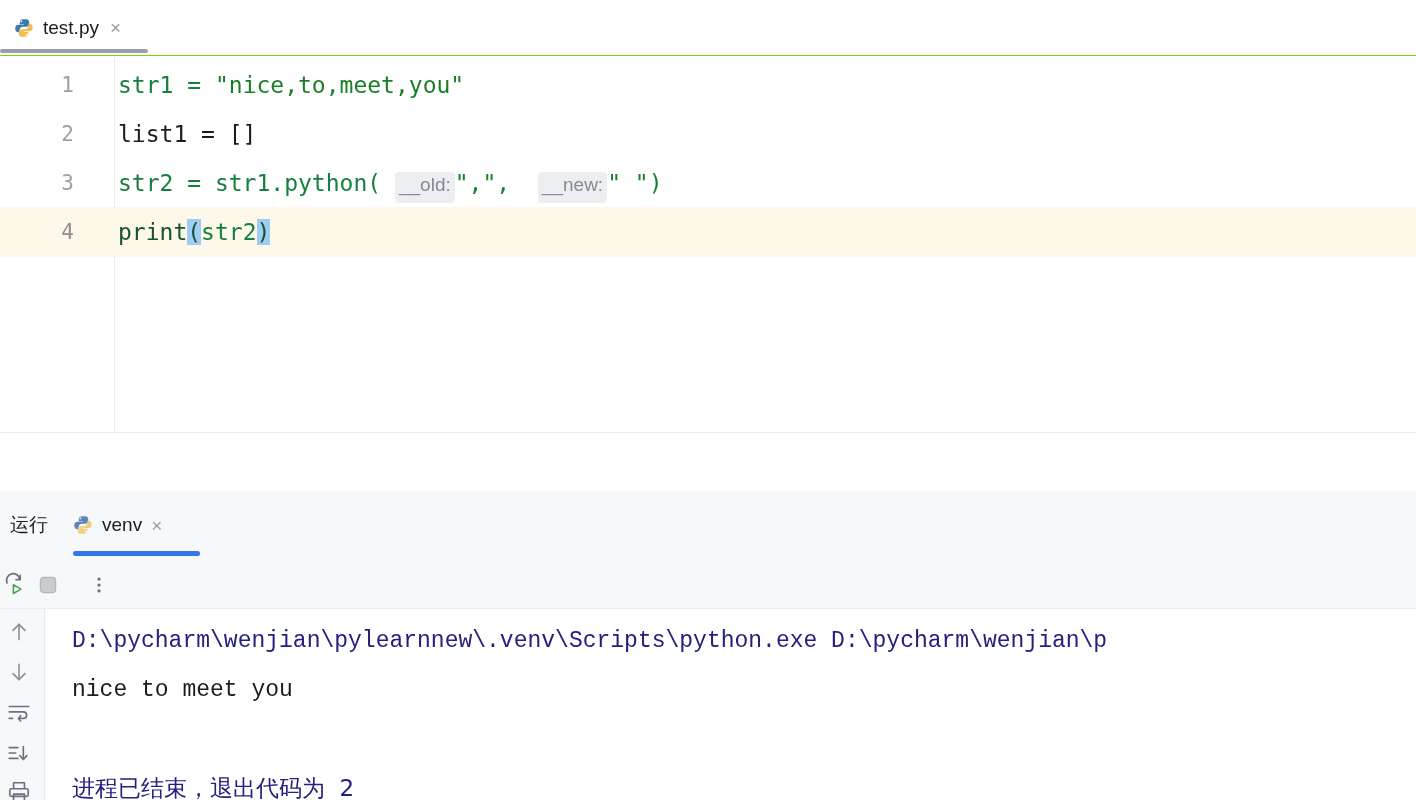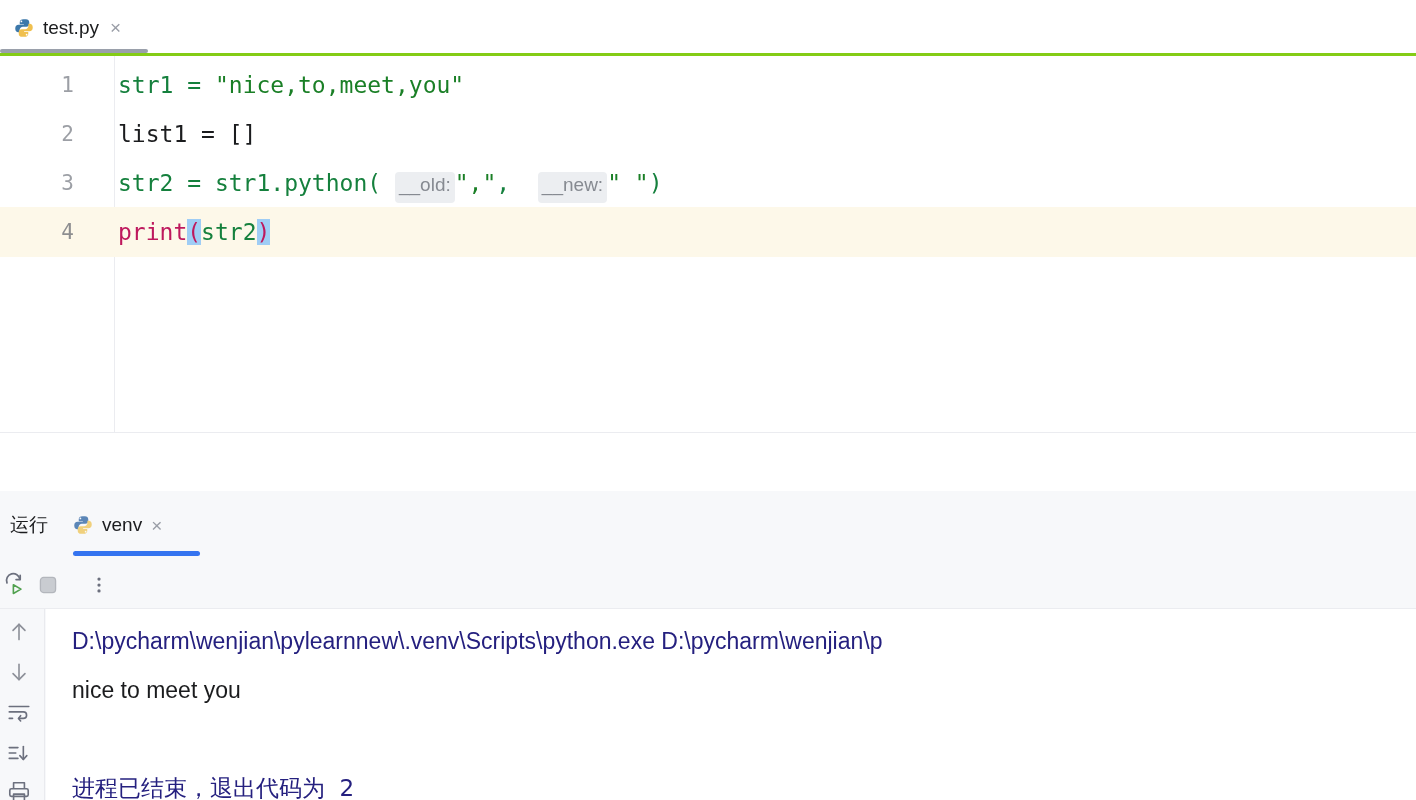--- a/index.html
+++ b/index.html
@@ -13,21 +13,21 @@
     position: relative;
     width: 1416px; height: 800px;
     background: #ffffff;
   }
 
   
   .editor-tabbar {
     position: absolute; left: 0; top: 0;
     width: 1416px; height: 56px;
     background: #ffffff;
-    border-bottom: 3px solid #84cc16;
+    border-bottom: 1px solid #84cc16;
     box-sizing: border-box;
   }
   .editor-tab {
     position: absolute; left: 0; top: 0;
     height: 55px; width: 148px;
     display: flex; align-items: center;
     padding-left: 14px;
     box-sizing: border-box;
     gap: 9px;
   }
@@ -80,21 +80,21 @@
   .lnum.current { color: #8d8e90; }
   .ctext {
     position: absolute; left: 118px; top: 0;
     height: 50px; line-height: 50px;
     font-family: "DejaVu Sans Mono", monospace;
     font-size: 23px;
     white-space: pre;
     color: #1b1c1e;
   }
   .tok-str { color: #1a7f26; }
-  .tok-builtin { color: #be185d; }
+  .tok-builtin { color: #14532d; }
   .tok-plain { color: #15803d; }
   .brkt-hl { background: #9fcdf5; }
   .inlay {
     background: #eceef1;
     color: #868a91;
     font-family: "Liberation Sans", sans-serif;
     font-size: 19px;
     border-radius: 4px;
     padding: 2px 4px 8px 4px;
   }
@@ -169,21 +169,21 @@
   .cg-icon { position: absolute; left: 6px; width: 26px; height: 26px; }
   .console {
     position: absolute; left: 46px; top: 118px;
     width: 1370px; height: 217px;
     background: #ffffff;
     overflow: hidden;
   }
   .cline {
     position: absolute; left: 26px;
     white-space: pre;
-    font-family: Liberation Sans, sans-serif;
+    font-family: Liberation Mono, monospace;
     font-size: 23px;
     line-height: 28px;
   }
   .c-cmd { color: #25207f; }
   .c-out { color: #1b1c1e; }
   .c-exit { color: #25207f; font-family: "DejaVu Sans", sans-serif; }
 </style>
 </head>
 <body>
 

